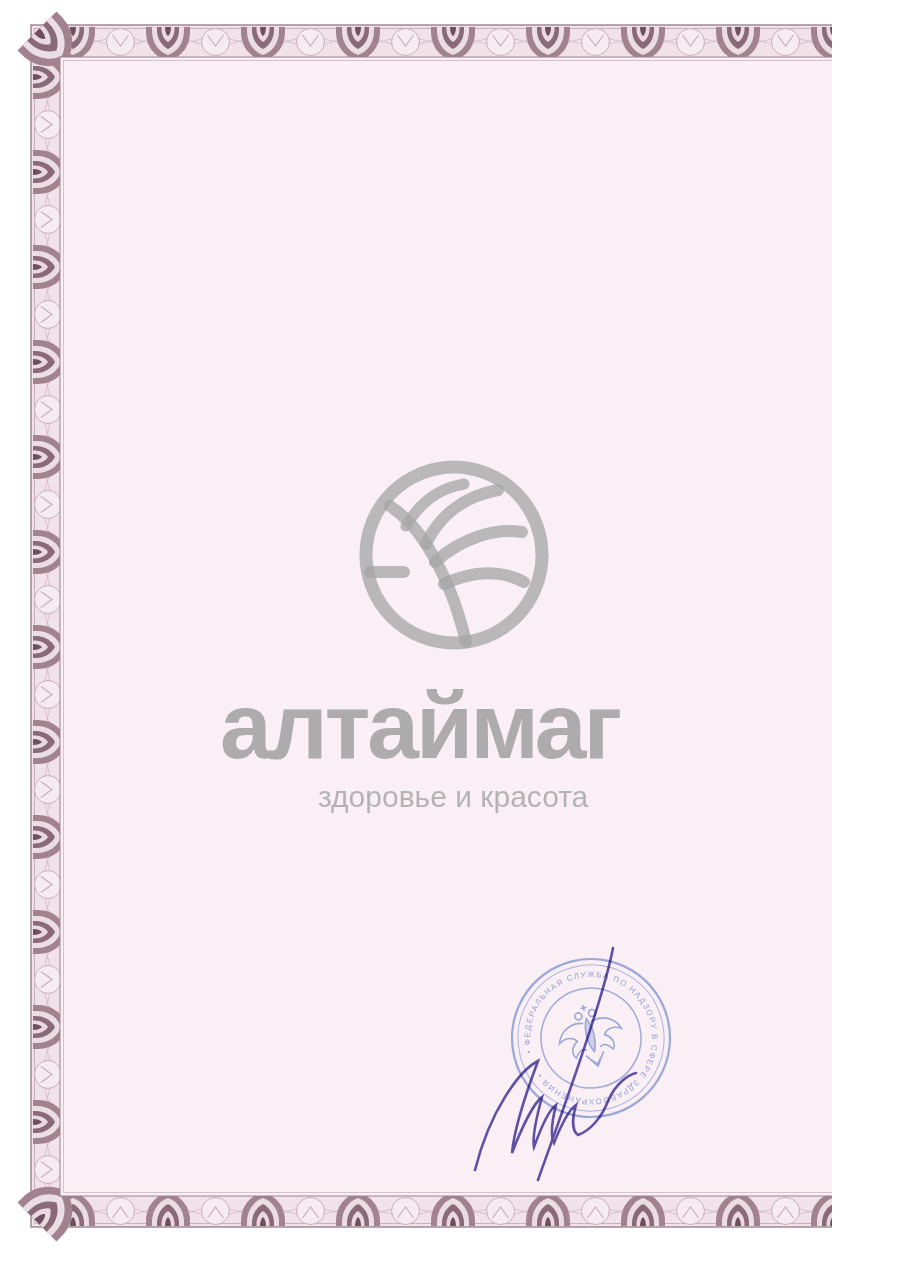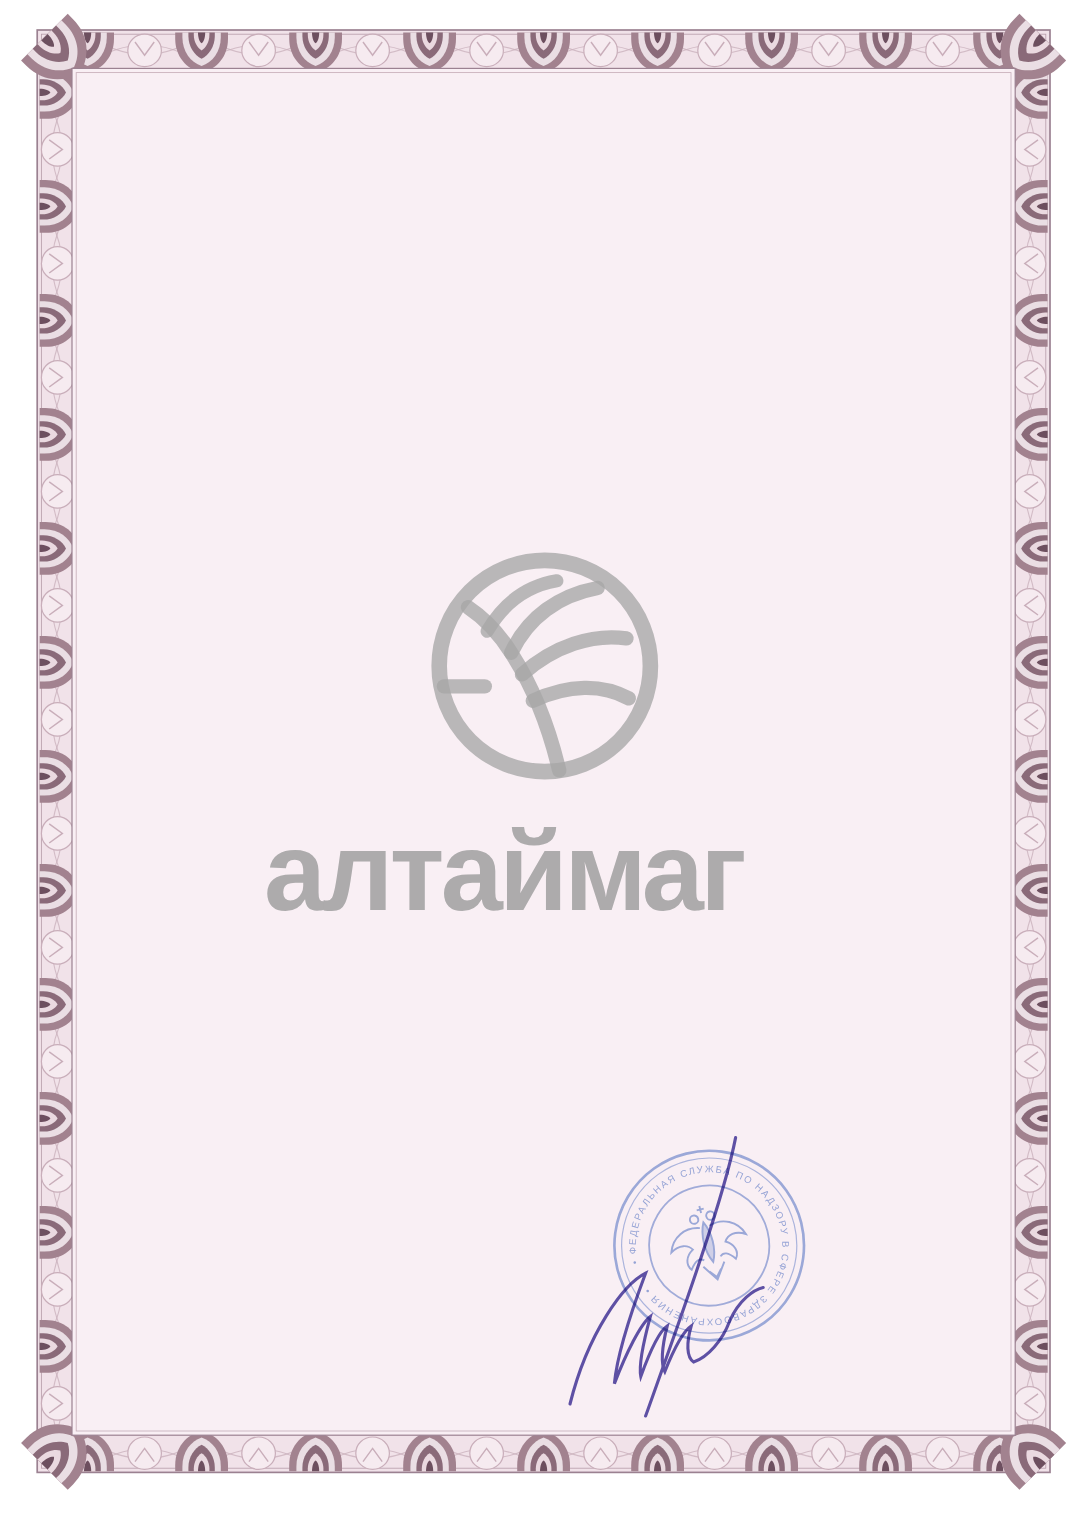--- a/index.html
+++ b/index.html
@@ -1,16 +1,16 @@
 <!DOCTYPE html>
 <html><head>
 <meta charset="utf-8">
 <style>
   html,body{margin:0;padding:0;background:#ffffff;}
-  .page{position:relative;width:900px;height:1272px;background:#ffffff;overflow:hidden;
+  .page{position:relative;width:832px;height:1272px;background:#ffffff;overflow:hidden;
         font-family:"Liberation Serif",serif;}
   .abs{position:absolute;}
   
   #border-svg{position:absolute;left:0;top:0;z-index:1;}
   .watermark{z-index:2;}
   .content{z-index:3;}
   .stamp-svg{z-index:4;mix-blend-mode:multiply;opacity:.88;}
   .sig-svg{z-index:5;mix-blend-mode:multiply;}
   
   .agency{left:62px;top:104px;width:782px;text-align:center;color:#7a6570;
@@ -615,20 +615,21 @@
       <circle cx="114" cy="115" r="88" stroke-width="13"></circle>
       <path d="M126,202 C118,168 104,132 86,104 C74,85 62,74 50,66" stroke-width="12"></path>
       <path d="M86,104 C100,74 126,56 158,50" stroke-width="12"></path>
       <path d="M95,122 C122,98 154,88 182,92" stroke-width="12"></path>
       <path d="M104,144 C134,130 162,130 184,142" stroke-width="12"></path>
       <path d="M66,86 C80,62 100,48 124,44" stroke-width="11"></path>
       <path d="M30,132 L64,132" stroke-width="12"></path>
     </g>
   </svg>
   <div class="abs watermark wm-brand">алтаймаг</div>
+  <div class="abs watermark wm-tagline">здоровье и красота</div>
 
   <div class="content">
     <div class="abs agency">
       <div>ФЕДЕРАЛЬНАЯ СЛУЖБА ПО НАДЗОРУ В СФЕРЕ ЗДРАВООХРАНЕНИЯ</div>
       <div>(РОСЗДРАВНАДЗОР)</div>
     </div>
 
     <div class="abs divider"></div>
 
     <div class="abs title">

